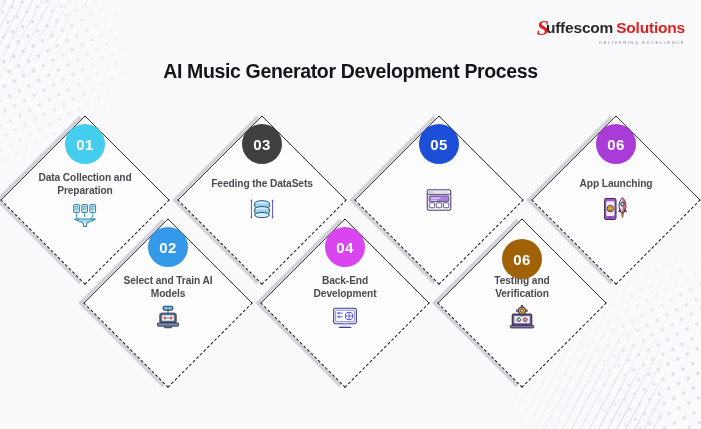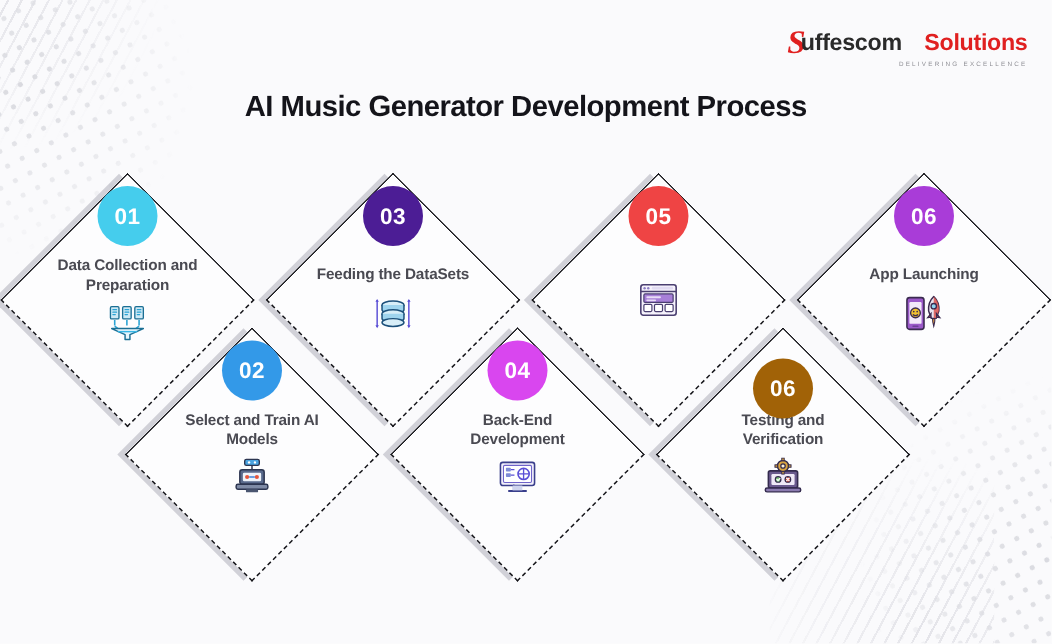--- a/index.html
+++ b/index.html
@@ -79,21 +79,21 @@
   .logo-s {
     color: #e02020;
     font-size: 22px;
     font-weight: 700;
     font-style: italic;
     font-family: "Liberation Serif", serif;
     vertical-align: -2px;
     margin-right: -3px;
   }
   .logo-word1 { color: #2a2a2a; }
-  .logo-word2 { color: #e02020; margin-left: 15px; }
+  .logo-word2 { color: #e02020; margin-left: 3px; }
   .logo-tag {
     margin-top: 2px;
     font-size: 4.2px;
     letter-spacing: 1.5px;
     color: #8d8d93;
     text-transform: uppercase;
     white-space: nowrap;
   }
 
   .page-title {
@@ -263,21 +263,21 @@
         <g stroke="#1b4f7a" stroke-width="1.2">
           <ellipse cx="16" cy="9" rx="9" ry="3.2" fill="#d8eef8"></ellipse>
           <path d="M7 9v4c0 1.8 4 3.2 9 3.2s9-1.4 9-3.2V9" fill="#9fd4ee"></path>
           <ellipse cx="16" cy="16.2" rx="9" ry="3.2" fill="#d8eef8"></ellipse>
           <path d="M7 16.2v4c0 1.8 4 3.2 9 3.2s9-1.4 9-3.2v-4" fill="#9fd4ee"></path>
           <ellipse cx="16" cy="23.4" rx="9" ry="3.2" fill="#d8eef8"></ellipse>
         </g>
       </g>
     </svg></span>
       </div>
-      <div class="badge" style="background: #4c1d95;">03</div>
+      <div class="badge" style="background: #404040;">03</div>
     </div>
     <div class="node n4 bot">
       <div class="diamond"></div>
       <div class="node-body">
         <div class="node-label">Back-End Development</div>
         <span class="node-icon">
     <svg viewBox="0 0 32 32" xmlns="http://www.w3.org/2000/svg">
       <g>
         <rect x="2" y="4" width="28" height="19" rx="2" fill="#f2f0fb" stroke="#3a3f8c" stroke-width="1.3"></rect>
         <rect x="4.5" y="6.5" width="23" height="14" rx="1" fill="#fff" stroke="#6f63c9" stroke-width=".9"></rect>
@@ -306,21 +306,21 @@
         <rect x="10.5" y="5.2" width="17.5" height="2.2" rx="1.1" fill="#e2dcf3"></rect>
         <rect x="4" y="11" width="24" height="7" rx="1" fill="#a77fd8" stroke="#4a3f70" stroke-width="1"></rect>
         <rect x="6" y="13" width="12" height="1.6" rx=".8" fill="#e8dcf6"></rect>
         <rect x="6" y="15.6" width="8" height="1.4" rx=".7" fill="#e8dcf6"></rect>
         <rect x="4" y="19.5" width="6.6" height="6" rx="1" fill="#fff" stroke="#4a3f70" stroke-width="1"></rect>
         <rect x="12.7" y="19.5" width="6.6" height="6" rx="1" fill="#fff" stroke="#4a3f70" stroke-width="1"></rect>
         <rect x="21.4" y="19.5" width="6.6" height="6" rx="1" fill="#fff" stroke="#4a3f70" stroke-width="1"></rect>
       </g>
     </svg></span>
       </div>
-      <div class="badge" style="background: #ef4444; text-align: right;">05</div>
+      <div class="badge" style="background: #1d4ed8; text-align: right;">05</div>
     </div>
     <div class="node n6 bot">
       <div class="diamond"></div>
       <div class="node-body">
         <div class="node-label">Testing and Verification</div>
         <span class="node-icon">
     <svg viewBox="0 0 32 32" xmlns="http://www.w3.org/2000/svg">
       <g>
         <rect x="4" y="11" width="24" height="14" rx="1.6" fill="#6a5a8e" stroke="#332a4d" stroke-width="1.3"></rect>
         <rect x="6.5" y="13.5" width="19" height="9" rx="1" fill="#efe9f7"></rect>

